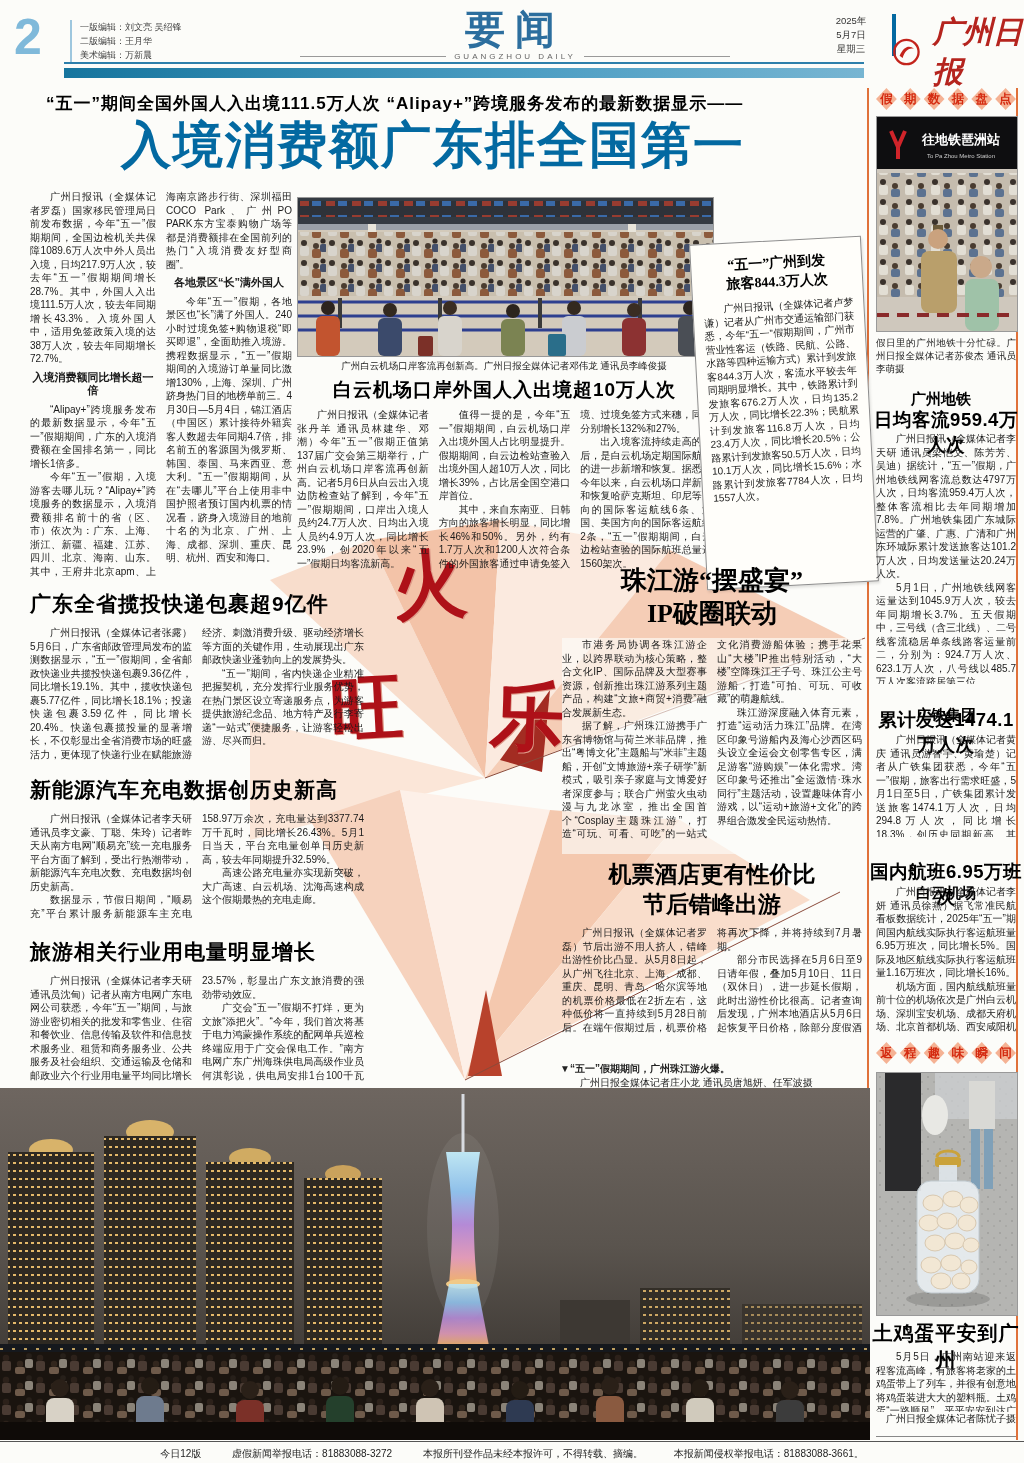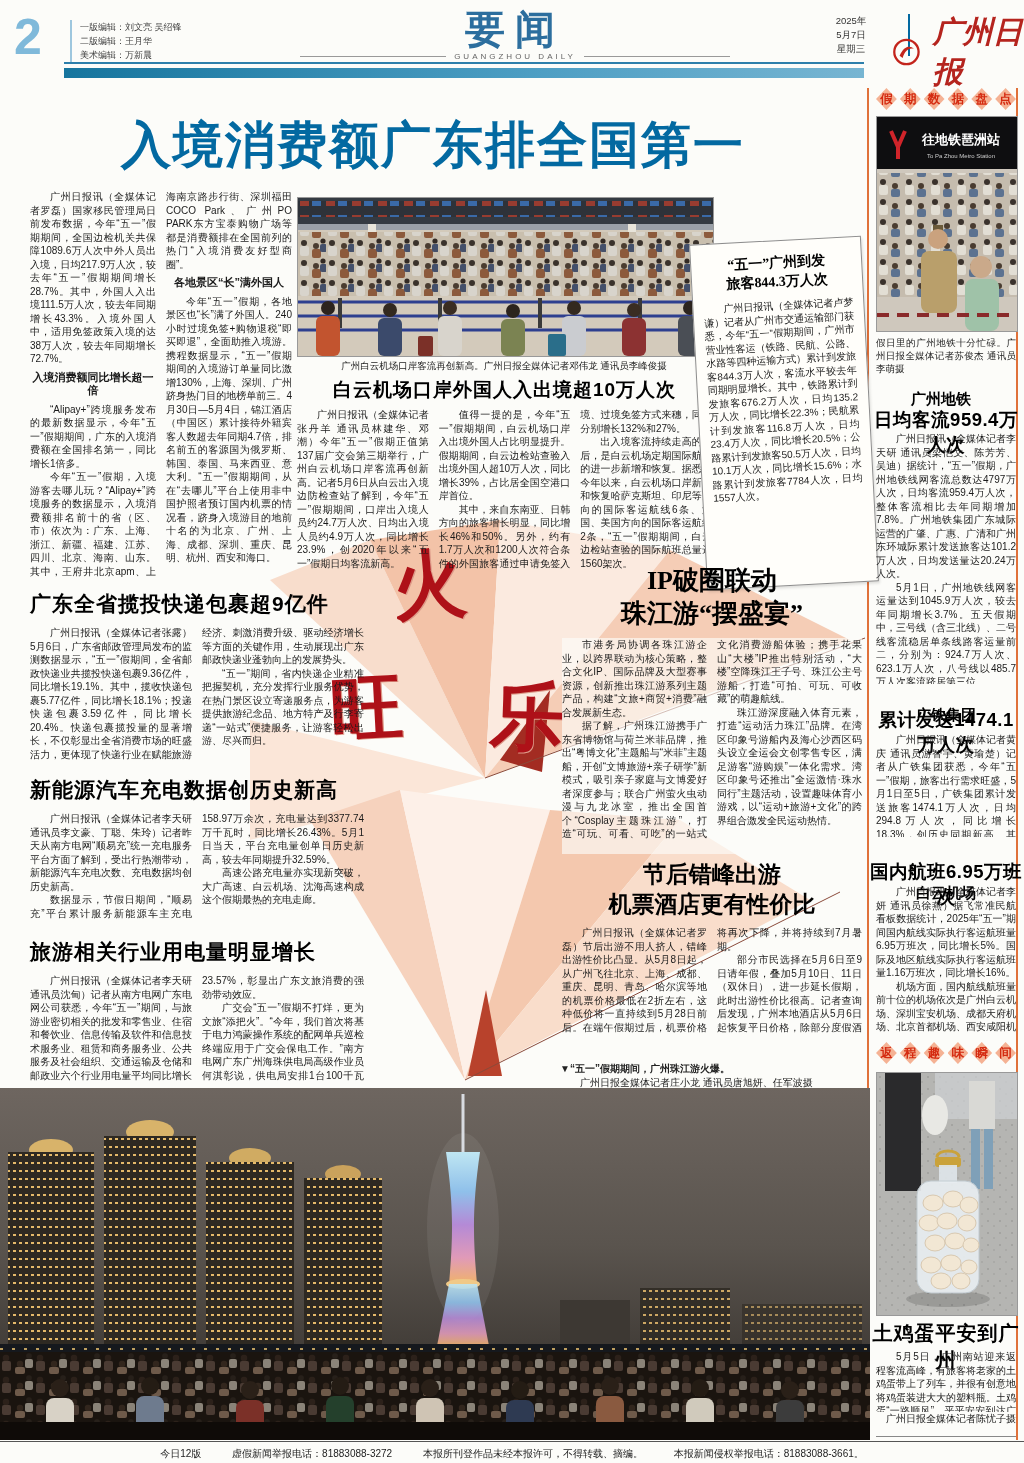--- a/index.html
+++ b/index.html
@@ -9,21 +9,21 @@
   .bt p{margin:0;text-indent:2em;}
   .bt p.subhead{text-indent:0;text-align:center;font-weight:bold;margin:5px 0;font-size:11px;}
   .cols2{column-count:2;column-gap:10px;}
   .cols3{column-count:3;column-gap:10px;}
   .serif{font-family:"Liberation Serif",serif;}
   .pagenum{font-size:50px;font-weight:bold;color:#7fb9da;line-height:1;}
   .editors{font-size:9px;color:#444;line-height:14px;border-left:2px solid #9ec7de;padding-left:8px;}
   .sect-title{font-size:40px;font-weight:bold;color:#2c6e9e;letter-spacing:10px;text-align:center;line-height:1.1;}
   .sect-sub{display:flex;align-items:center;gap:8px;color:#666;font-size:8px;letter-spacing:3px;}
   .sect-sub .ln{flex:1;height:1px;background:#999;}
-  .dateblock{font-size:9.5px;color:#333;line-height:14px;text-align:center;border-right:2px solid #0369a1;padding-right:26px;}
+  .dateblock{font-size:9.5px;color:#333;line-height:14px;text-align:center;border-right:4px solid #0369a1;padding-right:10px;}
   .masthead{font-size:30px;font-weight:bold;color:#b5241e;font-style:italic;line-height:40px;}
   .rule-thin{height:2px;background:#2d7fab;}
   .rule-thick{height:10px;background:linear-gradient(90deg,#16759e,#4e9fc4 60%,#77b5d2);}
   .kicker{font-size:17px;font-weight:bold;letter-spacing:1px;color:#000;}
   .mainhead{font-size:50px;font-weight:700;letter-spacing:2px;text-align:center;color:#0369a1;}
   .story-h{font-weight:bold;color:#000;letter-spacing:1px;font-size:21px;}
   .center-h{text-align:center;font-weight:bold;color:#000;}
   .caption{font-size:9.5px;color:#222;line-height:13px;}
   .tiltbox{transform:rotate(-3deg);border:1.5px solid #8d8d8d;background:#fffefa;padding:12px 10px;box-shadow:1px 2px 3px rgba(0,0,0,.12);}
   .tiltbox .bt{font-size:10px;}
@@ -85,20 +85,21 @@
     <polygon points="215,560 430,300 560,380" fill="#f9ddcb"></polygon>
     <polygon points="250,240 300,170 292,252" fill="#a32c22"></polygon>
     <polygon points="218,556 236,470 252,556" fill="#b8422c"></polygon>
     <line x1="235" y1="258" x2="615" y2="118" stroke="#8a4a3a" stroke-width="1"></line>
     <line x1="215" y1="560" x2="590" y2="372" stroke="#8a4a3a" stroke-width="1"></line>
   </svg>
   <div class="abs redchar" style="left:392px;top:548px;transform:rotate(-5deg);">火</div>
   <div class="abs redchar" style="left:330px;top:672px;transform:rotate(-3deg);">旺</div>
   <div class="abs redchar" style="left:490px;top:680px;transform:rotate(2deg);">乐</div>
 
+  <div class="abs kicker" style="left:46px;top:92px;width:790px;">“五一”期间全国外国人入出境111.5万人次 “Alipay+”跨境服务发布的最新数据显示——</div>
   <div class="abs mainhead serif" style="left:30px;top:112px;width:806px;">入境消费额广东排全国第一</div>
 
   <div class="abs bt cols2" style="left:30px;top:190px;width:262px;height:396px;">
     <p>广州日报讯（全媒体记者罗磊）国家移民管理局日前发布数据，今年“五一”假期期间，全国边检机关共保障1089.6万人次中外人员出入境，日均217.9万人次，较去年“五一”假期期间增长28.7%。其中，外国人入出境111.5万人次，较去年同期增长43.3%。入境外国人中，适用免签政策入境的达38万人次，较去年同期增长72.7%。</p>
     <p class="subhead">入境消费额同比增长超一倍</p>
     <p>“Alipay+”跨境服务发布的最新数据显示，今年“五一”假期期间，广东的入境消费额在全国排名第一，同比增长1倍多。</p>
     <p>今年“五一”假期，入境游客去哪儿玩？“Alipay+”跨境服务的数据显示，入境消费额排名前十的省（区、市）依次为：广东、上海、浙江、新疆、福建、江苏、四川、北京、海南、山东。其中，王府井北京apm、上海南京路步行街、深圳福田COCO Park、广州PO PARK东方宝泰购物广场等都是消费额排在全国前列的热门“入境消费友好型商圈”。</p>
     <p class="subhead">各地景区“长”满外国人</p>
     <p>今年“五一”假期，各地景区也“长”满了外国人。240小时过境免签+购物退税“即买即退”，全面助推入境游。携程数据显示，“五一”假期期间的入境游订单量同比激增130%，上海、深圳、广州跻身热门目的地榜单前三。4月30日—5月4日，锦江酒店（中国区）累计接待外籍宾客人数超去年同期4.7倍，排名前五的客源国为俄罗斯、韩国、泰国、马来西亚、意大利。“五一”假期期间，从在“去哪儿”平台上使用非中国护照者预订国内机票的情况看，跻身入境游目的地前十名的为北京、广州、上海、成都、深圳、重庆、昆明、杭州、西安和海口。</p>
 
@@ -186,32 +187,32 @@
     <p>高速公路充电量亦实现新突破，大广高速、白云机场、沈海高速构成这个假期最热的充电走廊。</p>
   </div>
 
   <div class="abs story-h" style="left:30px;top:938px;">旅游相关行业用电量明显增长</div>
   <div class="abs bt cols2" style="left:30px;top:974px;width:334px;height:108px;">
     <p>广州日报讯（全媒体记者李天研 通讯员沈甸）记者从南方电网广东电网公司获悉，今年“五一”期间，与旅游业密切相关的批发和零售业、住宿和餐饮业、信息传输及软件和信息技术服务业、租赁和商务服务业、公共服务及社会组织、交通运输及仓储和邮政业六个行业用电量平均同比增长23.57%，彰显出广东文旅消费的强劲带动效应。</p>
     <p>广交会“五一”假期不打烊，更为文旅“添把火”。“今年，我们首次将基于电力鸿蒙操作系统的配网单兵巡检终端应用于广交会保电工作。”南方电网广东广州海珠供电局高级作业员何淇彰说，供电局安排1台100千瓦UPS电源车和1台500千瓦发电车进驻展馆现场，提供安全、稳定、可靠的供电。</p>
   </div>
 
   <div class="abs center-h serif" style="left:562px;top:564px;width:300px;font-size:26px;line-height:33px;">
+    <div>珠江游“摆盛宴”</div>
     <div>IP破圈联动</div>
-    <div>珠江游“摆盛宴”</div>
   </div>
   <div class="abs bt cols2" style="left:562px;top:638px;width:300px;height:216px;background:rgba(252,252,249,.65);">
     <p>市港务局协调各珠江游企业，以跨界联动为核心策略，整合文化IP、国际品牌及大型赛事资源，创新推出珠江游系列主题产品，构建“文旅+商贸+消费”融合发展新生态。</p>
     <p>据了解，广州珠江游携手广东省博物馆与荷兰米菲品牌，推出“粤博文化”主题船与“米菲”主题船，开创“文博旅游+亲子研学”新模式，吸引亲子家庭与文博爱好者深度参与；联合广州萤火虫动漫与九龙冰室，推出全国首个“Cosplay主题珠江游”，打造“可玩、可看、可吃”的一站式文化消费游船体验；携手花果山“大楼”IP推出特别活动，“大楼”空降珠江王子号、珠江公主号游船，打造“可拍、可玩、可收藏”的萌趣航线。</p>
     <p>珠江游深度融入体育元素，打造“运动活力珠江”品牌。在湾区印象号游船内及海心沙西区码头设立全运会文创零售专区，满足游客“游购娱”一体化需求。湾区印象号还推出“全运激情·珠水同行”主题活动，设置趣味体育小游戏，以“运动+旅游+文化”的跨界组合激发全民运动热情。</p>
   </div>
 
   <div class="abs center-h serif" style="left:562px;top:860px;width:300px;font-size:23px;line-height:30px;">
+    <div>机票酒店更有性价比</div>
     <div>节后错峰出游</div>
-    <div>机票酒店更有性价比</div>
   </div>
   <div class="abs bt cols2" style="left:562px;top:926px;width:300px;height:134px;">
     <p>广州日报讯（全媒体记者罗磊）节后出游不用人挤人，错峰出游性价比凸显。从5月8日起，从广州飞往北京、上海、成都、重庆、昆明、青岛、哈尔滨等地的机票价格最低在2折左右，这种低价将一直持续到5月28日前后。在端午假期过后，机票价格将再次下降，并将持续到7月暑期。</p>
     <p>部分市民选择在5月6日至9日请年假，叠加5月10日、11日（双休日），进一步延长假期，此时出游性价比很高。记者查询后发现，广州本地酒店从5月6日起恢复平日价格，除部分度假酒店的价格在周六略有涨幅之外，低价时段将持续到5月29日。</p>
 
   </div>
 
   <div class="abs caption" style="left:560px;top:1062px;width:302px;font-size:10px;line-height:14px;">
     <div style="font-weight:bold;">▼“五一”假期期间，广州珠江游火爆。</div>
     <div style="text-indent:2em;">广州日报全媒体记者庄小龙 通讯员唐旭妍、任军波摄</div>

